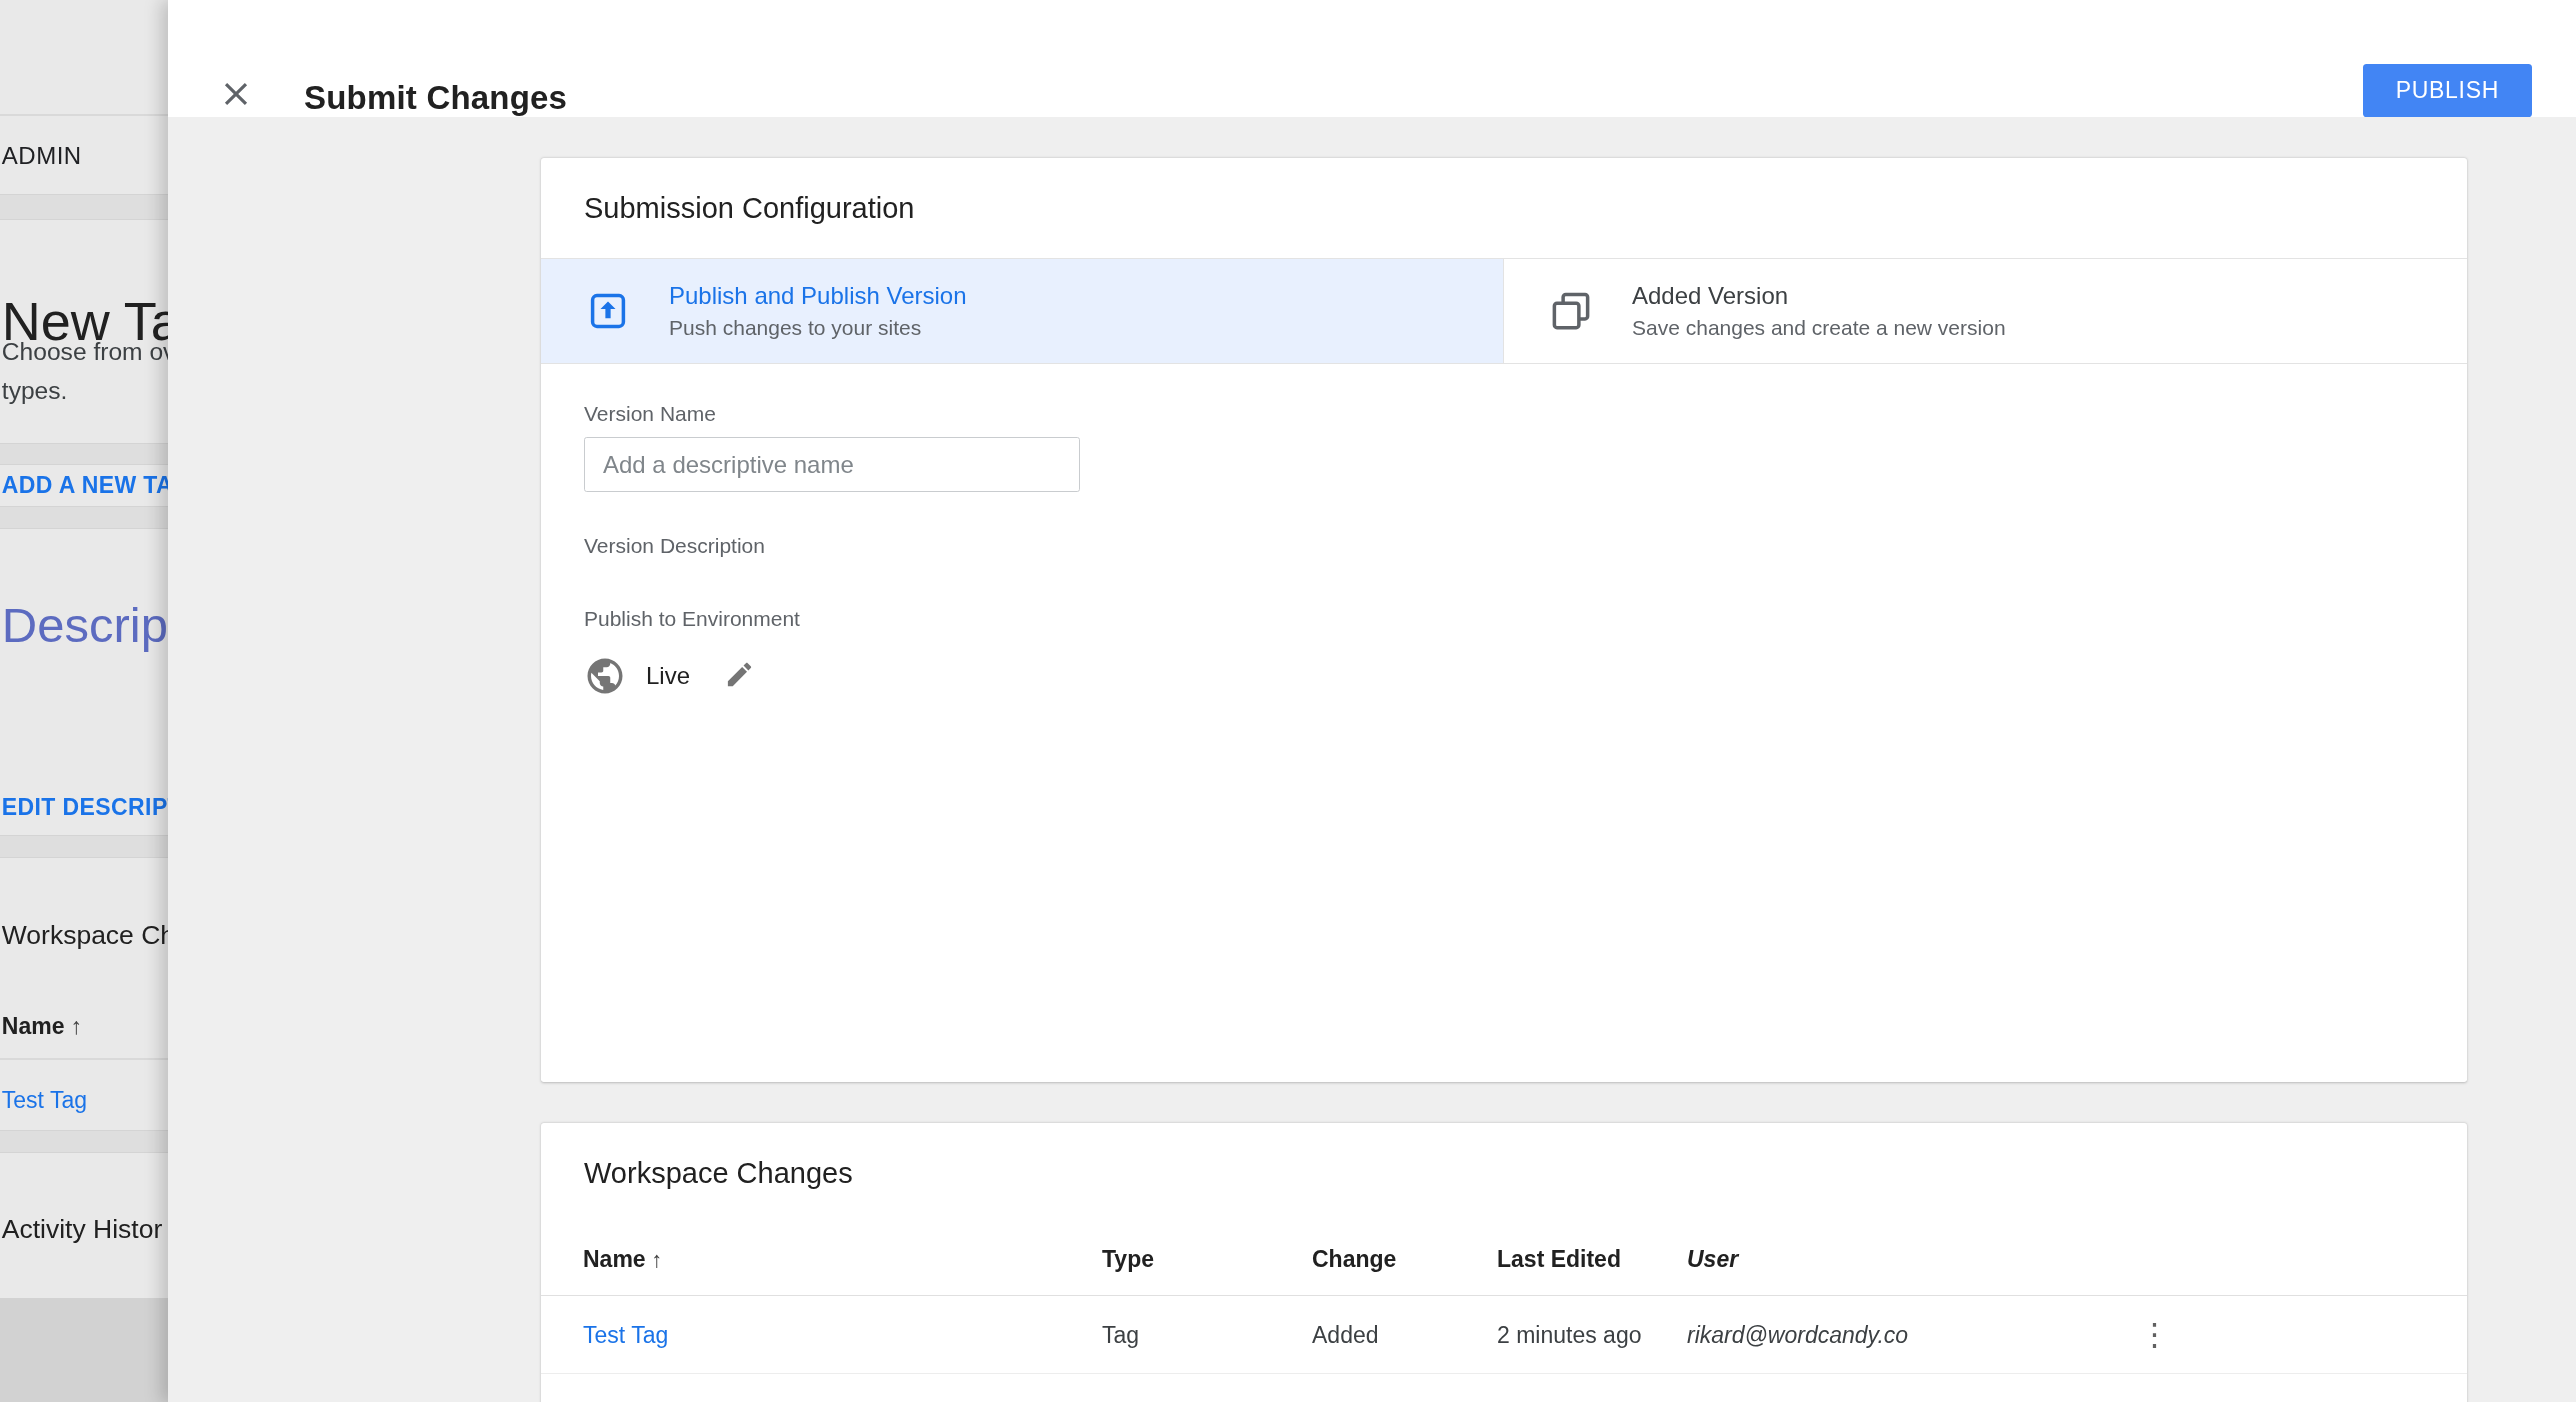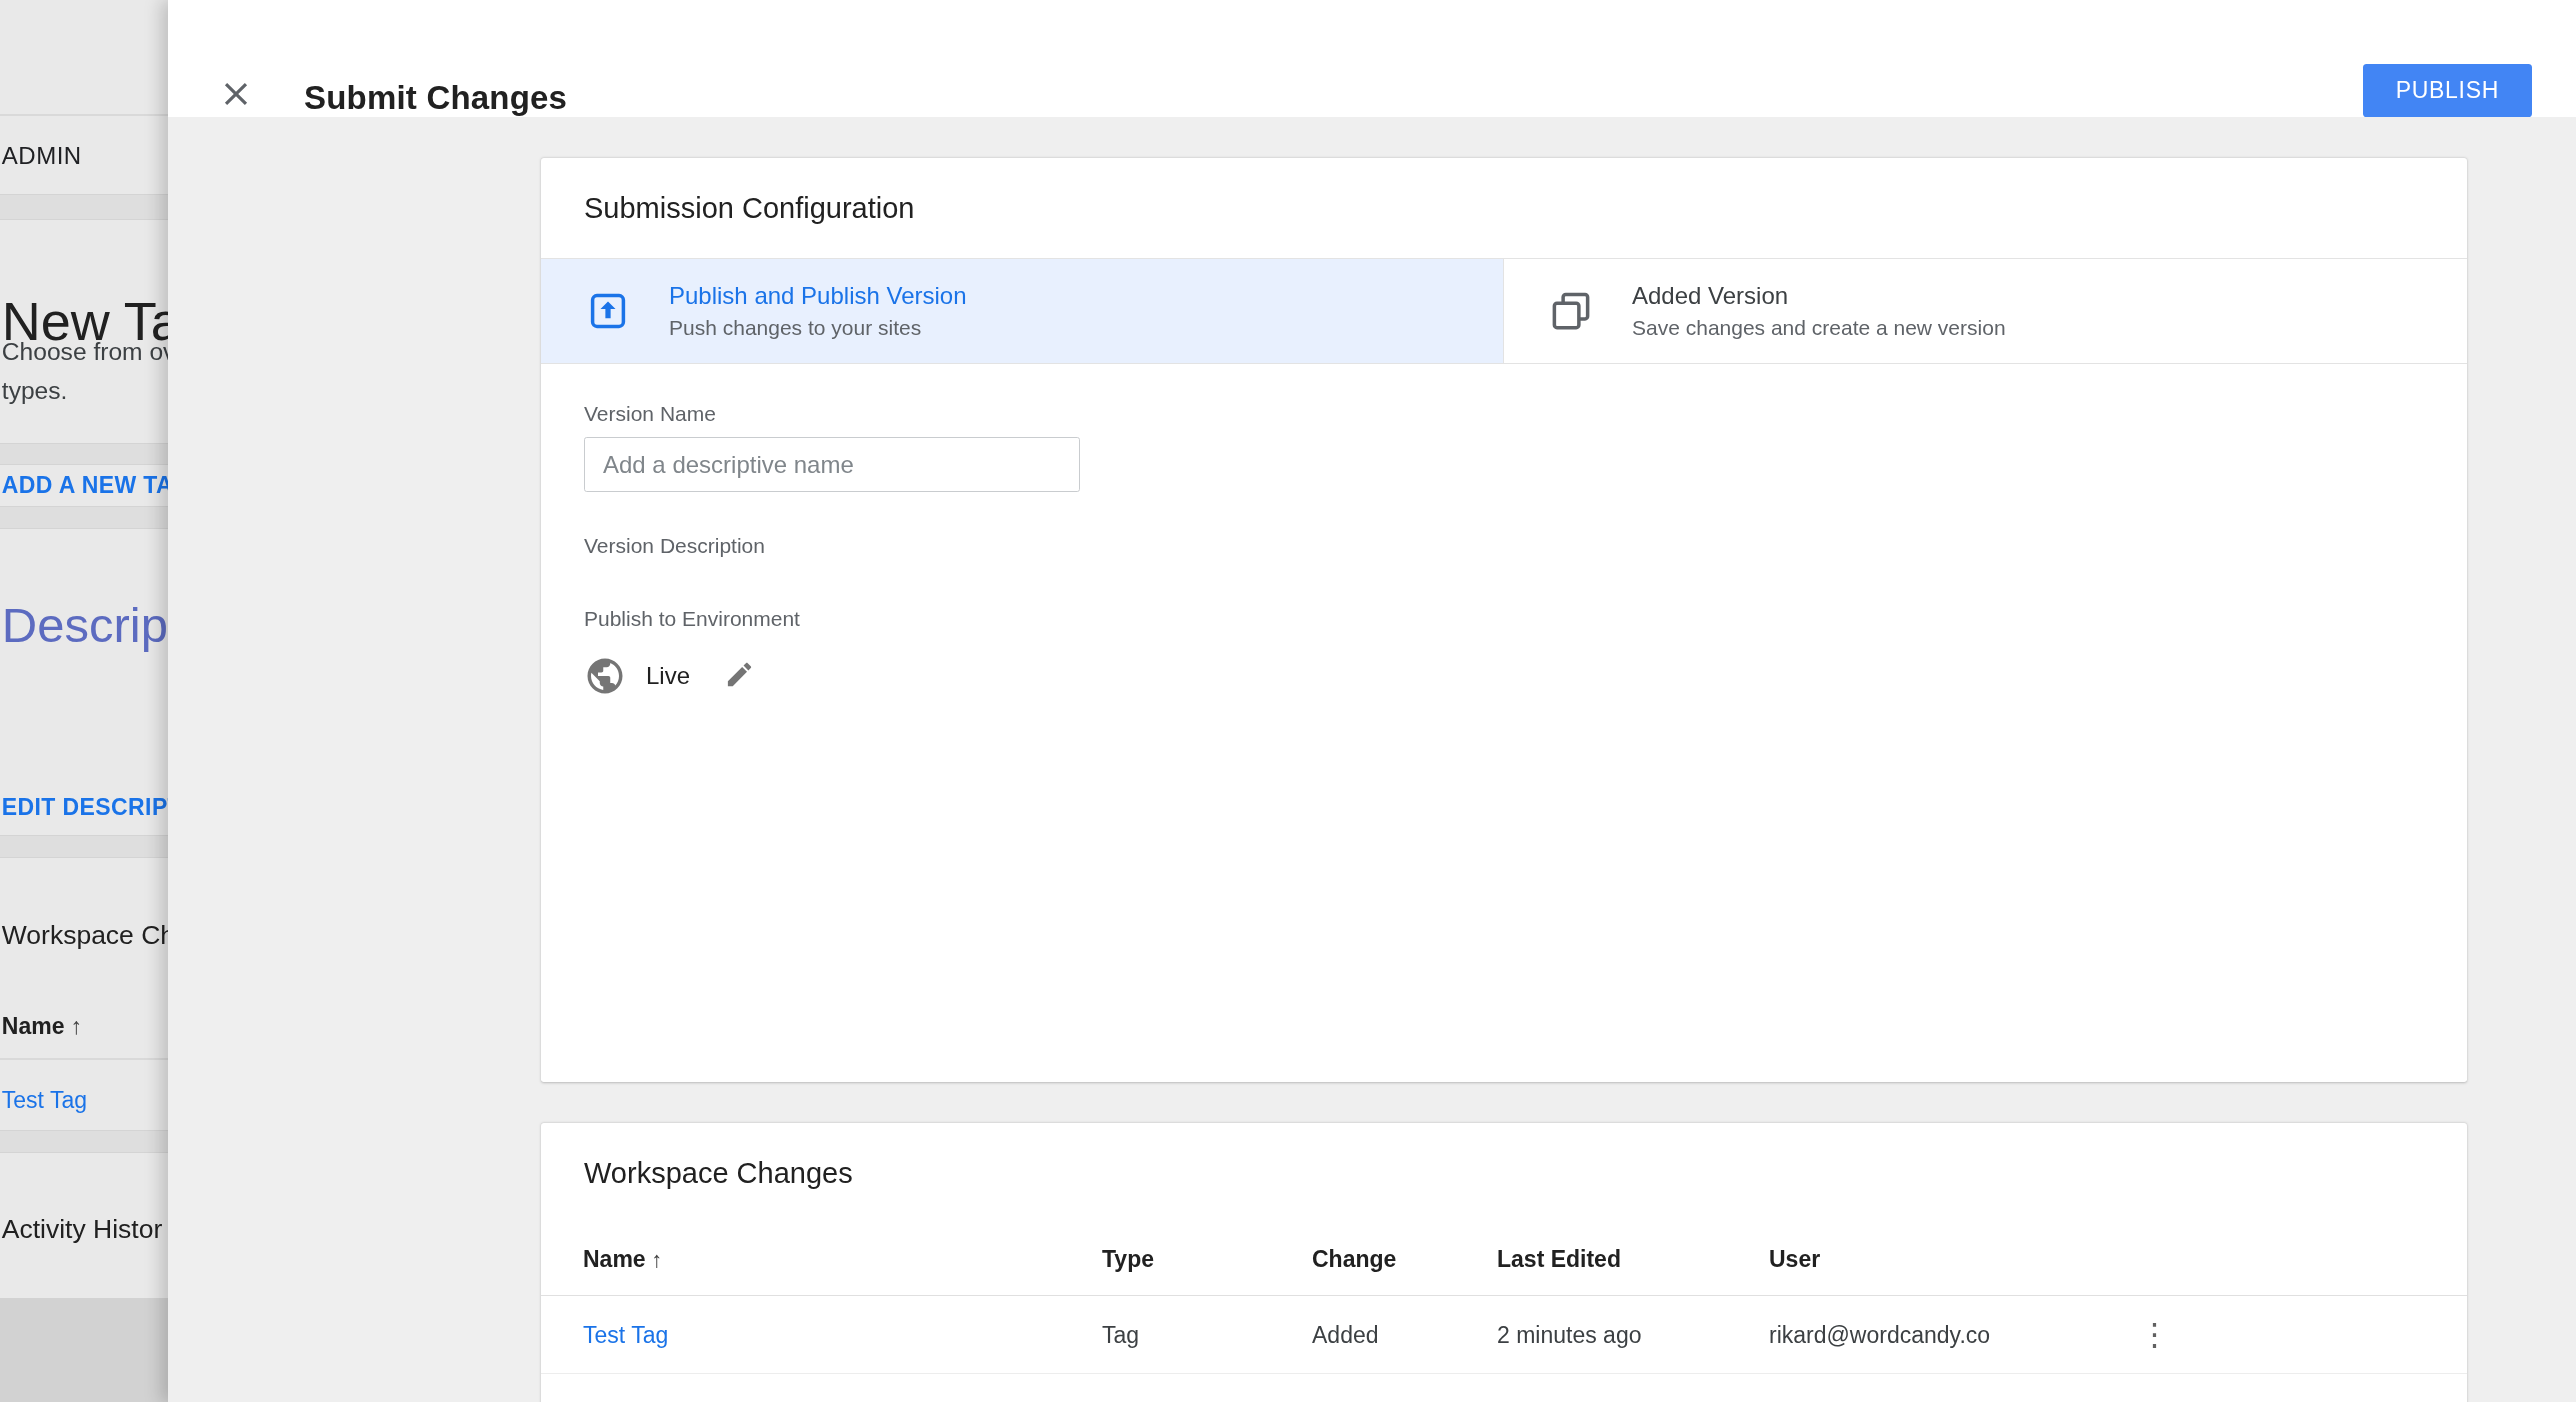--- a/index.html
+++ b/index.html
@@ -107,21 +107,21 @@
 
   
   .thead { position:relative; height:73px; border-bottom:0.9px solid #e0e0e0; }
   .trow  { position:relative; height:78px; border-bottom:0.9px solid #ededed; }
   .cell { position:absolute; top:50%; transform:translateY(-50%); white-space:nowrap; font-size:23px; }
   .hcell { font-weight:700; color:#212121; }
   .col-name   { left:42px; }
   .col-type   { left:561px; }
   .col-change { left:751px;margin-left:20px; }
   .col-edited { left:956px; }
-  .col-user   { left:1228px; }
+  .col-user   { left:1146px;font-style:italic; }
   .col-menu   { left:1589px; }
   .row-link { color:#1a73e8; text-decoration:none; cursor:pointer; }
   .row-text { color:#3c4043; }
   .sort-arrow { font-weight:400; color:#424242; margin-left:5.5px; font-size:22px; }
   .dots-btn {
     border:none; background:transparent; cursor:pointer;
     font-size:31px; color:#616161; line-height:31px; padding:5.5px 9px;
     font-family:inherit;
   }
 </style>

